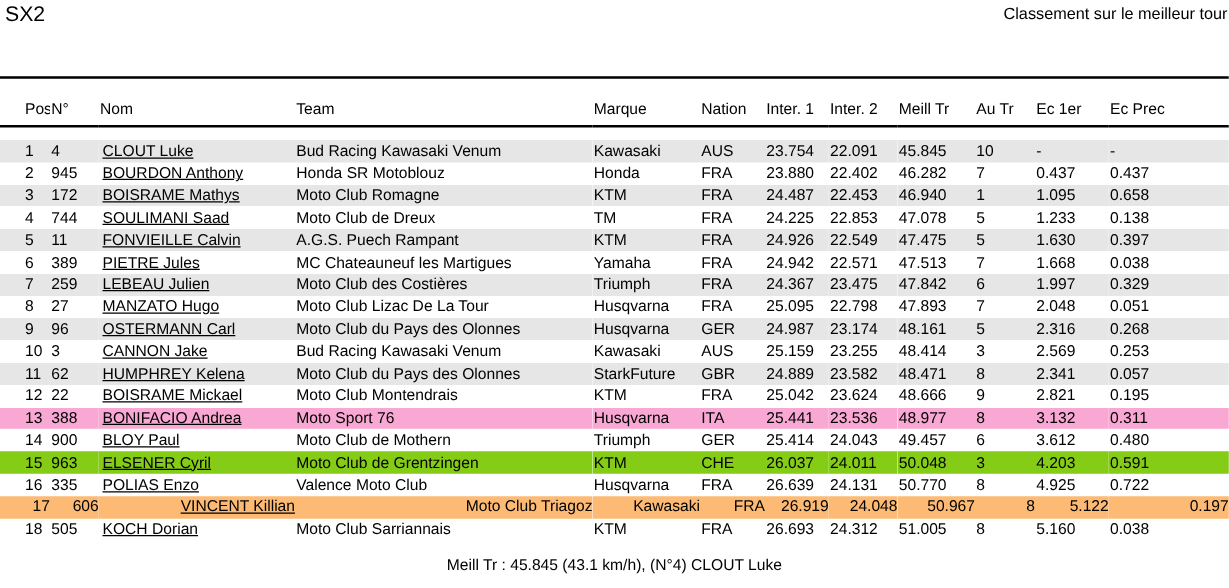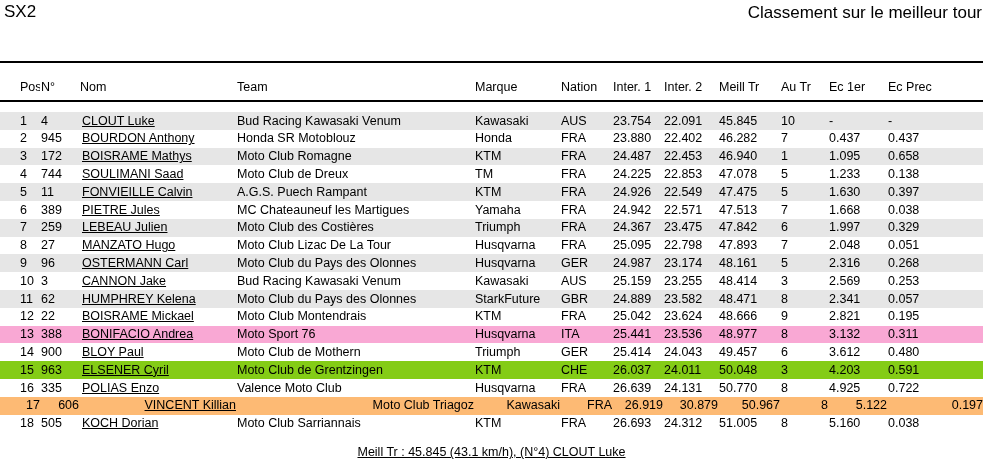--- a/index.html
+++ b/index.html
@@ -2,21 +2,21 @@
 <html><head>
 <meta charset="utf-8">
 <style>
   html, body { margin:0; padding:0; background:#ffffff; }
   body {
     width:983px; height:470px; position:relative; overflow:hidden;
     font-family:"Liberation Sans", sans-serif; color:#000;
   }
   .page { position:relative; width:983px; height:470px; background:#fff; }
   .title-left  { position:absolute; left:4px;  top:2px;  font-size:17px; white-space:nowrap; }
-  .title-right { position:absolute; right:1px; top:3px;  font-size:17px; white-space:nowrap; }
+  .title-right { position:absolute; right:1px; top:3px;  font-size:13px; white-space:nowrap; }
   .subtitle    { position:absolute; left:4px;  top:33px; font-size:17px; white-space:nowrap; }
   .rule-top { position:absolute; left:0; top:61px; width:983px; height:2px; background:#000; }
   .tbl {
     position:absolute; left:0; width:983px;
     border-collapse:collapse; table-layout:fixed;
     font-size:12.5px; line-height:1;
   }
   .header-tbl { top:80px; }
   .header-tbl th {
     font-weight:normal; text-align:left; vertical-align:top;
@@ -27,21 +27,21 @@
   .body-tbl { top:112px; }
   .body-tbl td {
     padding:0 0 0 1px; height:17.8px; vertical-align:middle;
     white-space:nowrap; overflow:hidden;
   }
   .header-tbl th:first-child, .body-tbl td:first-child { padding-left:20px; }
   .body-tbl td:nth-child(3) { padding-left:3px;text-decoration:underline; }
   .body-tbl tr.alt { background:#e6e6e6; }
   .footer {
     position:absolute; left:0; top:445px; width:983px;
-    text-align:center; font-size:12.5px; text-decoration:underline;
+    text-align:center; font-size:12.5px; 
     white-space:nowrap;
   }
 </style>
 </head>
 <body>
 
 <div class="page">
   <div class="title-left">SX2</div>
   <div class="title-right">Classement sur le meilleur tour</div>
   <div class="rule-top"></div>
@@ -320,21 +320,21 @@
           <td>0.722</td>
         </tr>
         <tr class="alt" style="background: #fdba74; text-align: right;">
           <td>17</td>
           <td>606</td>
           <td>VINCENT Killian</td>
           <td>Moto Club Triagoz</td>
           <td>Kawasaki</td>
           <td>FRA</td>
           <td>26.919</td>
-          <td>30.879</td>
+          <td>24.048</td>
           <td>50.967</td>
           <td>8</td>
           <td>5.122</td>
           <td>0.197</td>
         </tr>
         <tr>
           <td>18</td>
           <td>505</td>
           <td>KOCH Dorian</td>
           <td>Moto Club Sarriannais</td>

